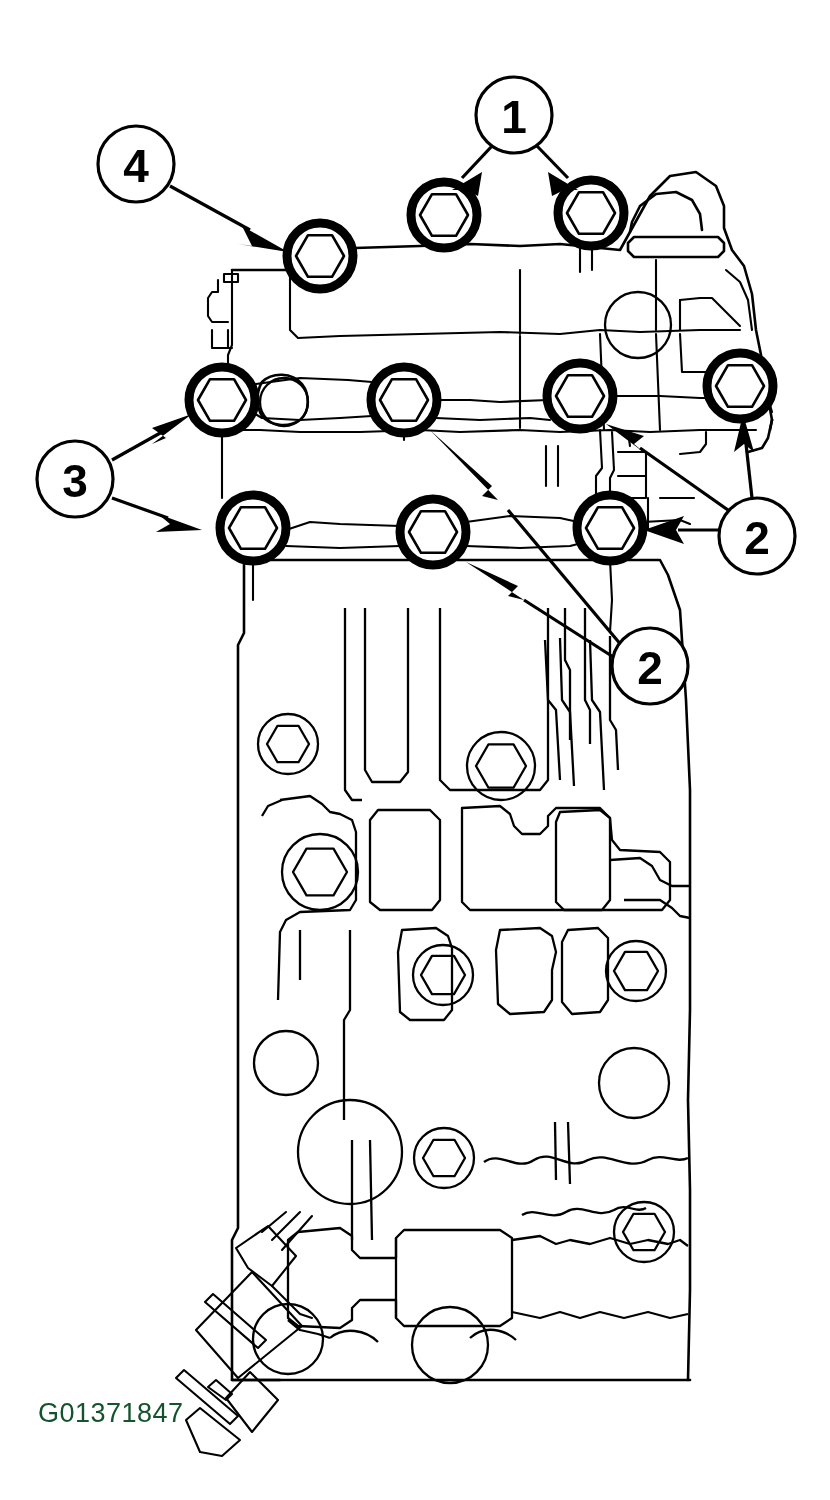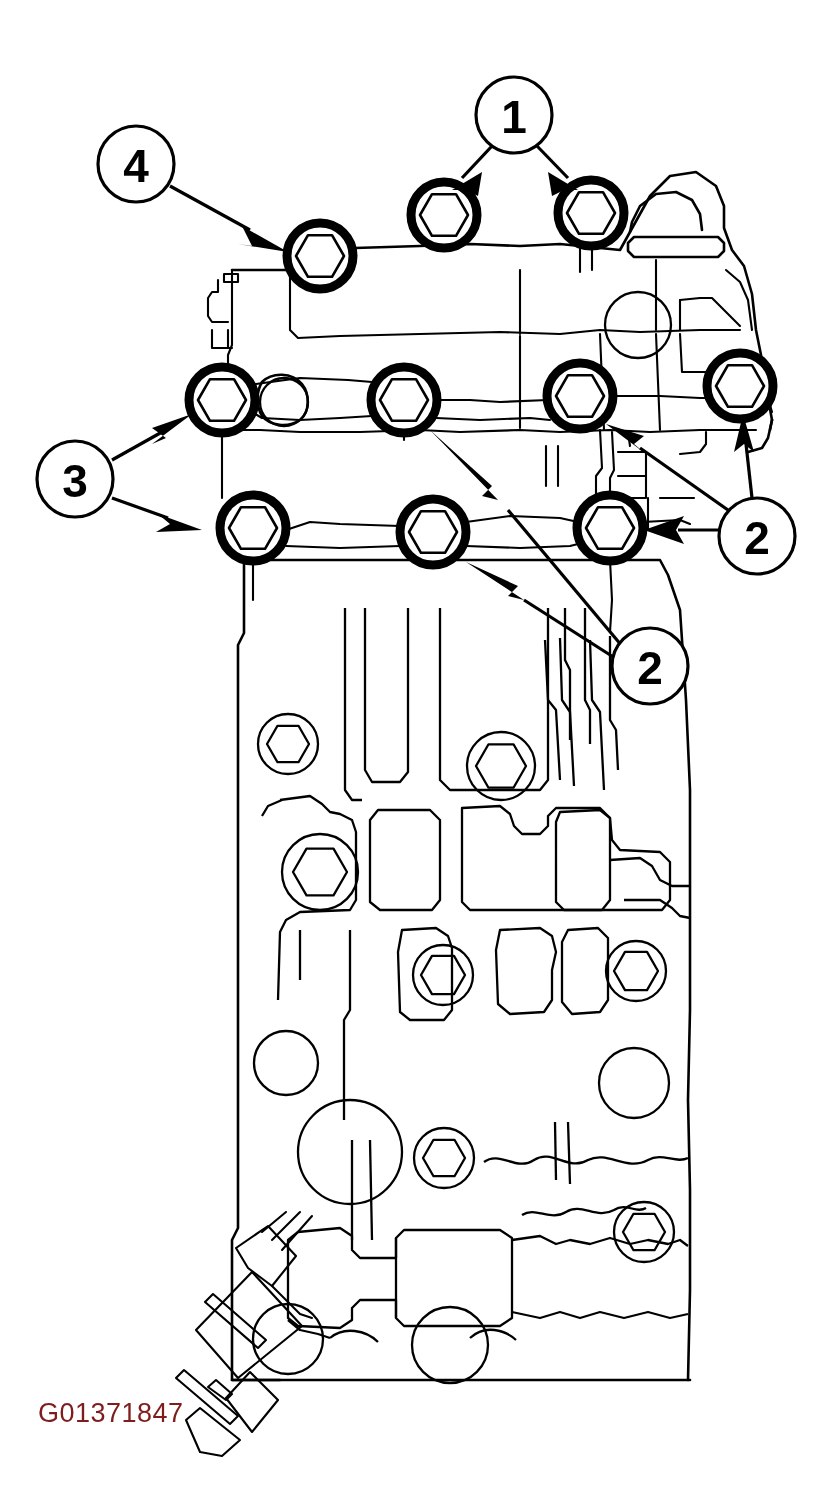--- a/index.html
+++ b/index.html
@@ -29,21 +29,21 @@
     height: 1500px;
     display: block;
   }
   .fig-caption {
     position: absolute;
     left: 38px;
     top: 1398px;
     font-family: "Liberation Sans", sans-serif;
     font-size: 27px;
     letter-spacing: 0.5px;
-    color: #7f1d1d;
+    color: #14532d;
     white-space: nowrap;
   }
   
   .part-outline { fill: none; stroke: #000000; stroke-width: 2.6; stroke-linejoin: round; stroke-linecap: round; }
   .part-outline-thin { fill: none; stroke: #000000; stroke-width: 2.1; stroke-linejoin: round; stroke-linecap: round; }
   .part-hole { fill: none; stroke: #000000; stroke-width: 2.3; stroke-linejoin: round; }
   .bolt-ring { fill: #ffffff; stroke: #000000; stroke-width: 9; }
   .bolt-hex { fill: #ffffff; stroke: #000000; stroke-width: 2.6; stroke-linejoin: round; }
   .callout-circle { fill: #ffffff; stroke: #000000; stroke-width: 3.2; }
   .callout-num {

